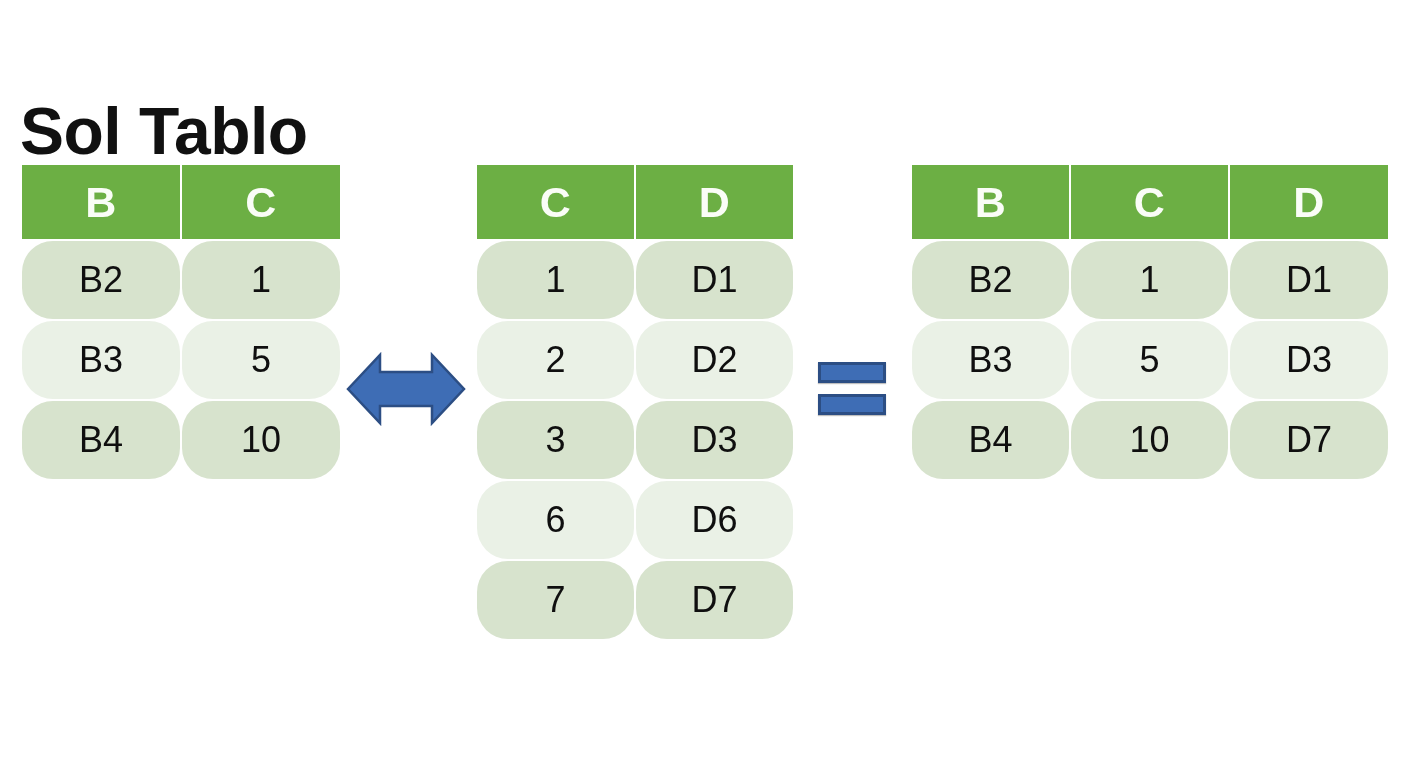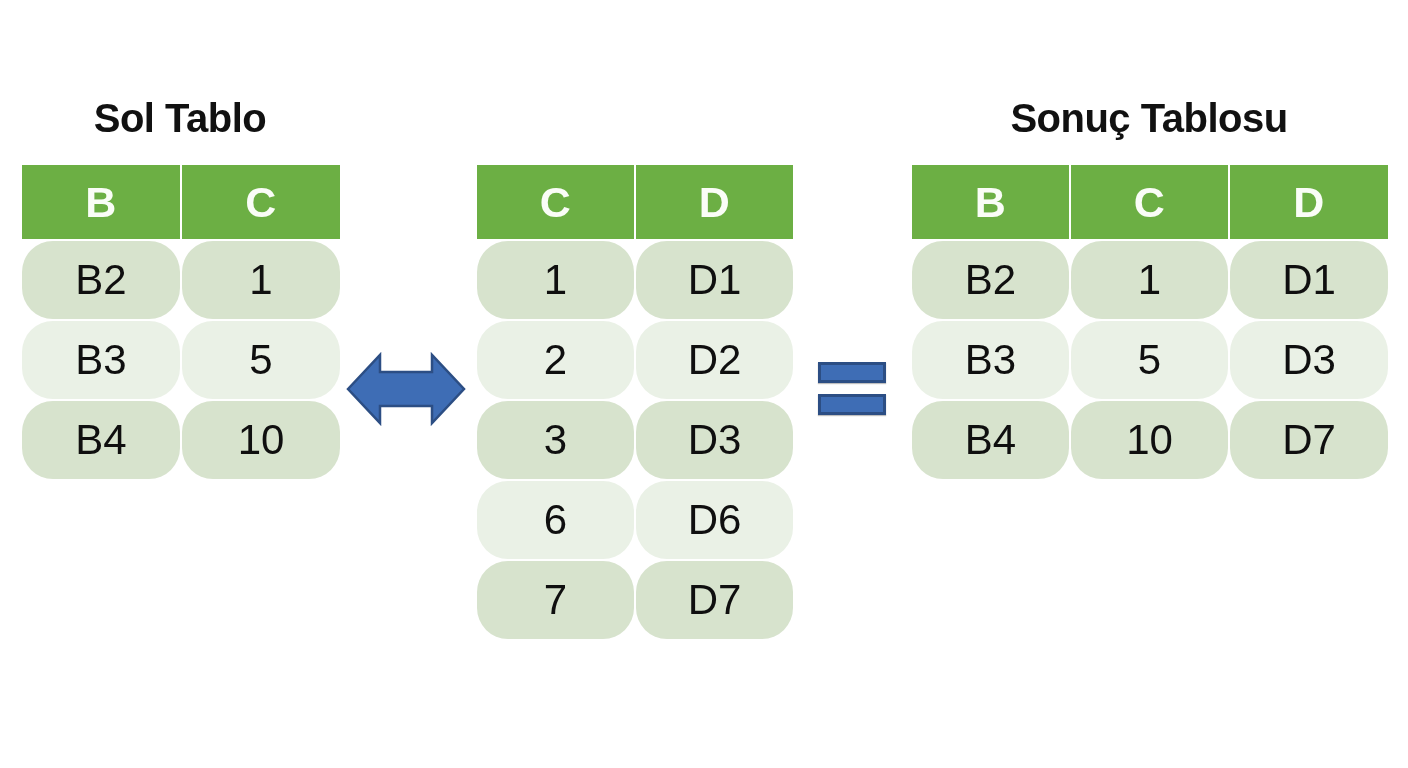--- a/index.html
+++ b/index.html
@@ -17,24 +17,24 @@
     position: relative;
     width: 1408px;
     height: 768px;
   }
 
   
   .table-title {
     position: absolute;
     font-family: "Liberation Sans", sans-serif;
     font-weight: bold;
-    font-size: 40px;
+    font-size: 66px;
     line-height: 1;
     color: #111111;
-    text-align: center;
+    text-align: left;
     white-space: nowrap;
     letter-spacing: -0.5px;
   }
 
   
   .data-table {
     position: absolute;
     border-collapse: separate;
     border-spacing: 2px;
     table-layout: fixed;
@@ -50,21 +50,21 @@
   }
   .hdr-cell {
     background: #6CAF44;
     color: #FAFDF7;
     font-weight: bold !important;
     font-size: 43px;
     height: 74px;
     letter-spacing: 0.5px;
   }
   .body-cell {
-    font-size: 42px;
+    font-size: 36px;
     color: #0f0f0f;
     height: 78px;
     border-radius: 31px;
   }
   .row-dark .body-cell { background: #D7E3CD; }
   .row-light .body-cell { background: #EAF1E6; }
 
   
   #table-left  { left: 20px;  top: 163px; width: 320px; }
   #table-left  col.c1 { width: 158px; }
@@ -183,21 +183,20 @@
         <td class="body-cell">D7</td>
       </tr>
     </tbody>
   </table>
 
   <div class="equals-wrap">
     <div class="eq-bar top"></div>
     <div class="eq-bar bottom"></div>
   </div>
 
-  <div class="table-title" style="left:910px; top:98px; width:478px;">Sonuç Tablosu</div>
 
   <table class="data-table" id="table-right">
     <colgroup>
         <col class="c1">
         <col class="c2">
         <col class="c3">
       </colgroup>
     <thead>
       <tr>
         <th class="hdr-cell">B</th>

